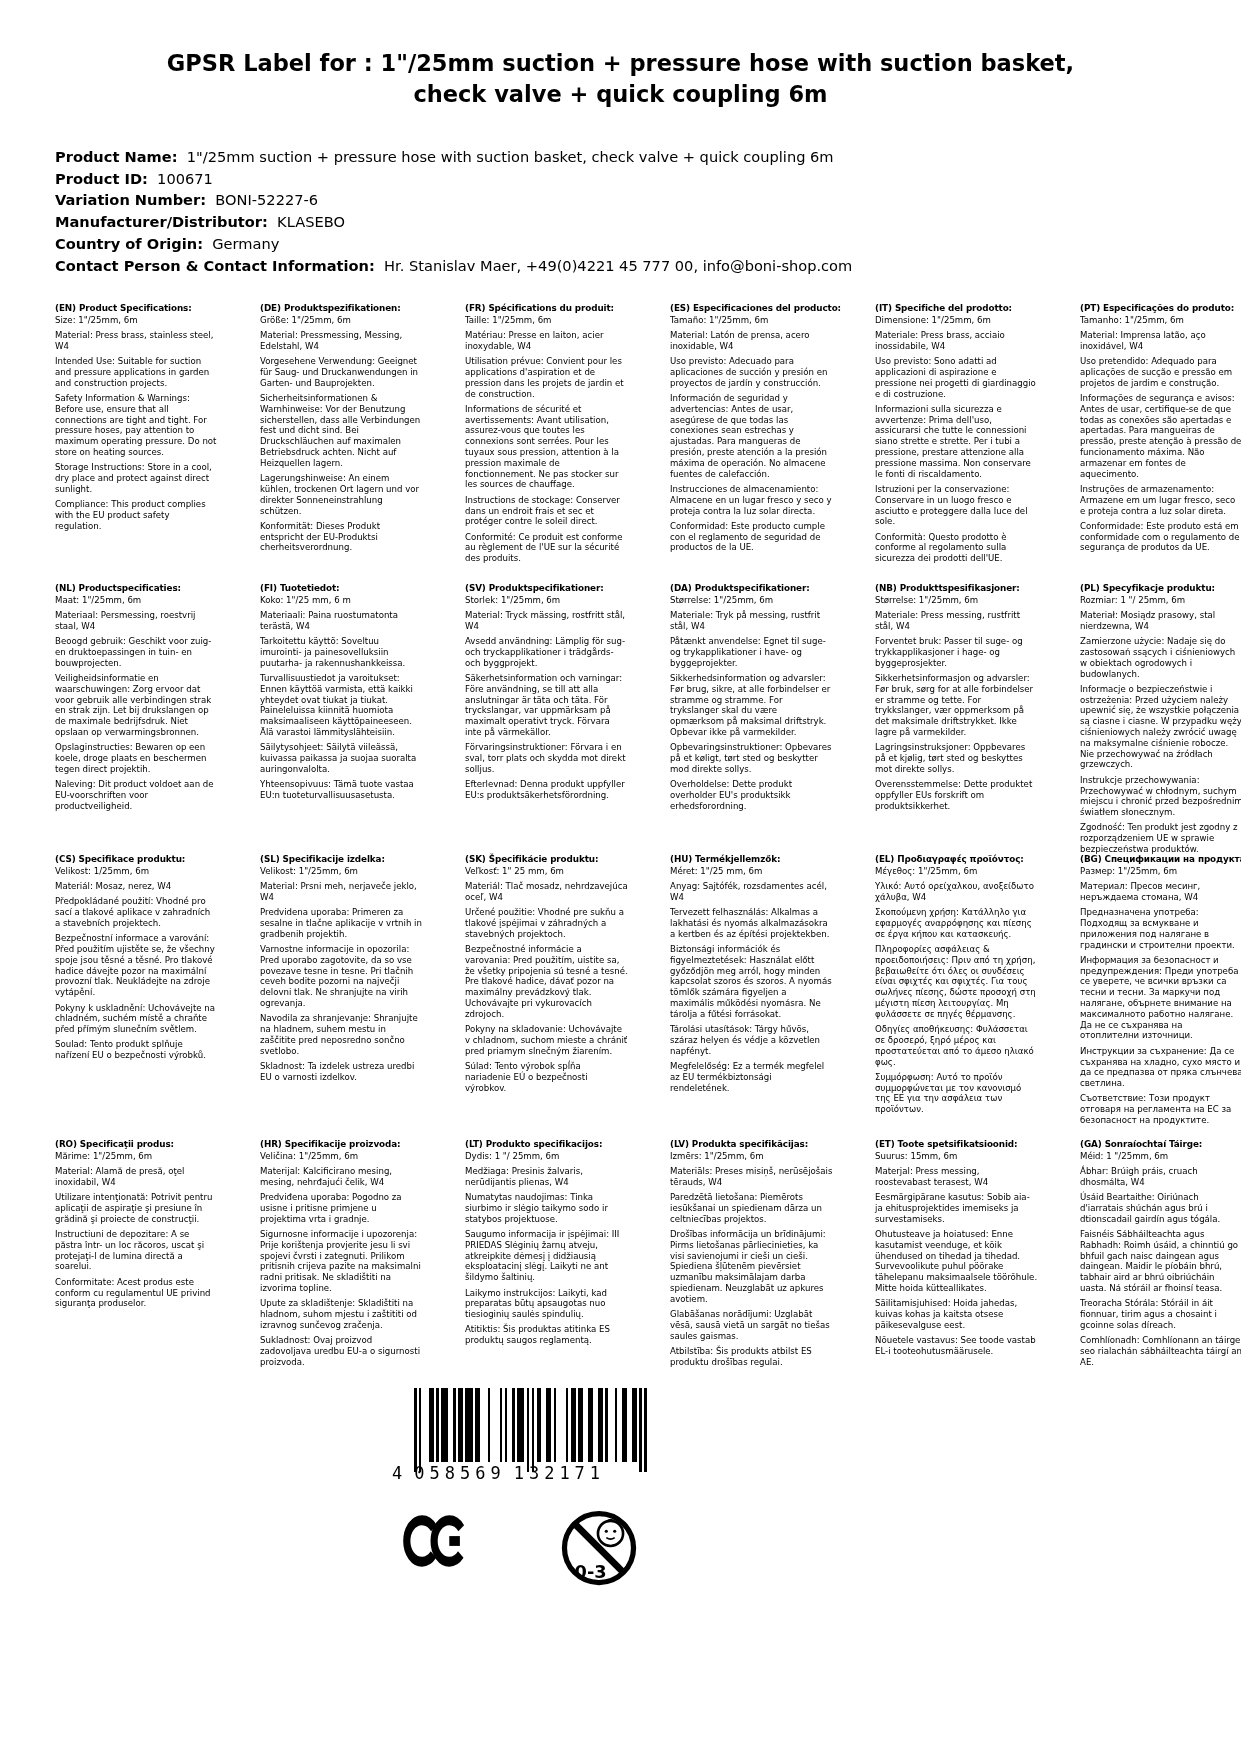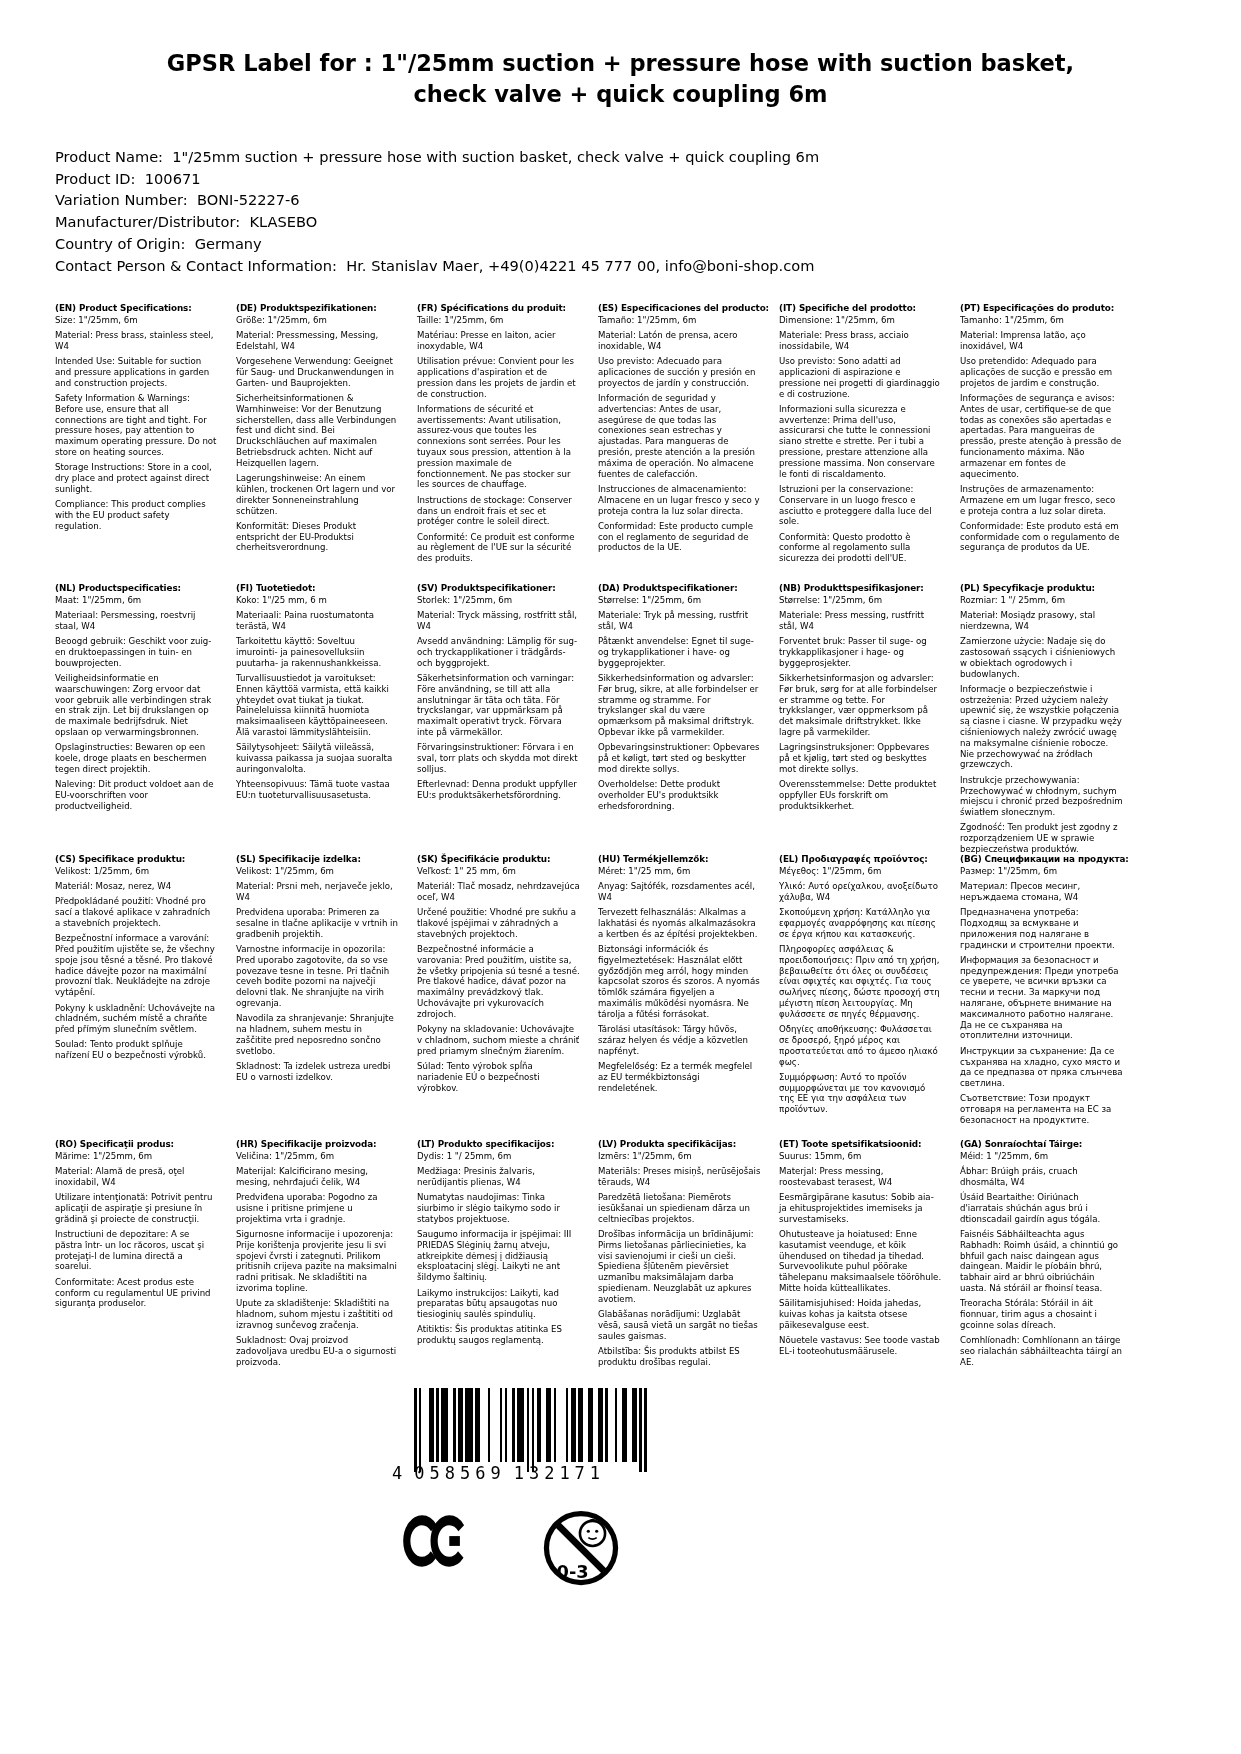--- a/index.html
+++ b/index.html
@@ -1,35 +1,35 @@
 <!DOCTYPE html>
 <html><head>
 <meta charset="utf-8">
 <style>
   html,body{margin:0;padding:0;background:#e8e8e8;}
   .page{position:relative;width:1241px;height:1754px;background:#ffffff;color:#000;
         font-family:"DejaVu Sans","Liberation Sans",sans-serif;overflow:hidden;margin:0 auto;}
   .title{position:absolute;top:48px;left:0;right:0;margin:0;padding:0 145px;text-align:center;
          font-size:22.5px;font-weight:bold;line-height:31px;}
   .info{position:absolute;top:146px;left:55px;right:40px;font-size:14.6px;line-height:21.7px;}
-  .info-row b{font-weight:400;}
+  .info-row b{font-weight:700;}
   .grid{position:absolute;top:303px;left:55px;width:1140px;display:grid;
-        grid-template-columns:repeat(6,163px);column-gap:18px;
+        grid-template-columns:repeat(6,163px);column-gap:42px;
         grid-template-rows:280px 271px 285px auto;}
   .cell{font-size:8.6px;line-height:10.8px;}
   .cell-h{font-weight:700;font-size:8.8px;letter-spacing:-0.1px;white-space:nowrap;margin:0 0 1px;}
   .cell p{margin:0 0 4.5px;}
   .barcode-wrap{position:absolute;top:1388px;left:392px;}
   .bc-svg{display:block;margin-left:22px;}
   .bc-nums{display:flex;align-items:baseline;font-family:"DejaVu Sans Mono","Liberation Mono",monospace;
            font-size:17px;margin-top:-9px;}
   .bc-lead{margin-right:12px;}
   .bc-left{letter-spacing:5px;text-align:center;}
   .bc-right{margin-left:8px;letter-spacing:5px;}
-  .marks{position:absolute;top:1512px;left:403px;display:flex;align-items:flex-start;gap:72px;}
+  .marks{position:absolute;top:1512px;left:403px;display:flex;align-items:flex-start;gap:90px;}
   .age{margin-top:-10px;}
 </style>
 </head>
 <body>
 
 <div class="page">
   <h1 class="title">GPSR Label for : 1"/25mm suction + pressure hose with suction basket, check valve + quick coupling 6m</h1>
 
   <div class="info">
       <div class="info-row"><b>Product Name:</b><span>&nbsp; 1"/25mm suction + pressure hose with suction basket, check valve + quick coupling 6m</span></div>

